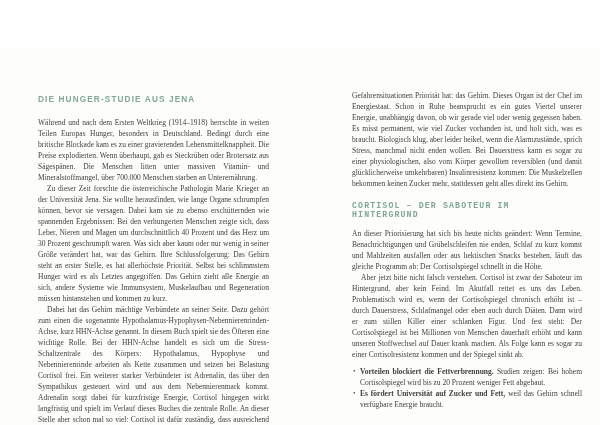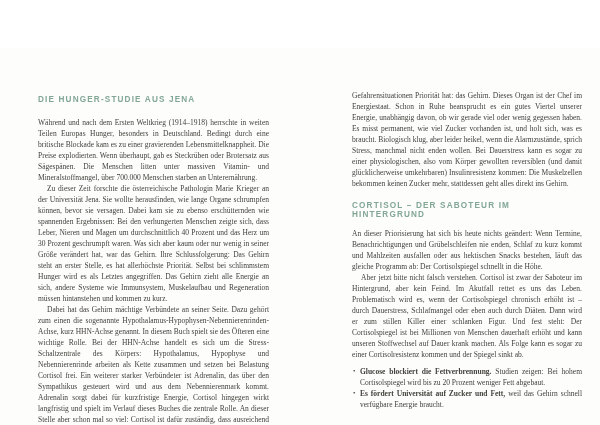--- a/index.html
+++ b/index.html
@@ -11,21 +11,21 @@
   .page-left{left:38px;width:231px;padding-top:47px;}
   .page-right{left:352px;width:230px;padding-top:42px;}
 
   .chapter-heading,.section-heading{
     margin:0;
     font-family:"Liberation Sans","DejaVu Sans",sans-serif;
     font-size:8.2px;font-weight:700;letter-spacing:1.15px;
     color:#82a795;
   }
   .chapter-heading{margin-bottom:13px;}
-  .section-heading{margin-top:12px;margin-bottom:9px;}
+  .section-heading{margin-top:12px;margin-bottom:9px;font-family:Liberation Mono, monospace;}
 
   .body-text p{
     margin:0;font-size:7.5px;line-height:11px;text-align:justify;
     -webkit-hyphens:auto;hyphens:auto;
   }
   .body-text p.indent{text-indent:9px;}
   .body-text p.spaced{margin-top:11px;}
 
   ul.bullet-list{list-style:none;margin:6px 0 0 0;padding:0;}
   ul.bullet-list li{
@@ -61,21 +61,21 @@
 
   <div class="page page-right">
     <div class="body-text">
       <p>Gefahrensituationen Priorität hat: das Gehirn. Dieses Organ ist der Chef im Energiestaat. Schon in Ruhe beansprucht es ein gutes Viertel unserer Energie, unabhängig davon, ob wir gerade viel oder wenig gegessen haben. Es misst permanent, wie viel Zucker vorhanden ist, und holt sich, was es braucht. Biologisch klug, aber leider heikel, wenn die Alarmzustände, sprich Stress, manchmal nicht enden wollen. Bei Dauerstress kann es sogar zu einer physiologischen, also vom Körper gewollten reversiblen (und damit glücklicherweise umkehrbaren) Insulinresistenz kommen: Die Muskelzellen bekommen keinen Zucker mehr, stattdessen geht alles direkt ins Gehirn.</p>
       <h2 class="section-heading">CORTISOL – DER SABOTEUR IM HINTERGRUND</h2>
       <p>An dieser Priorisierung hat sich bis heute nichts geändert: Wenn Termine, Benachrichtigungen und Grübelschleifen nie enden, Schlaf zu kurz kommt und Mahlzeiten ausfallen oder aus hektischen Snacks bestehen, läuft das gleiche Programm ab: Der Cortisolspiegel schnellt in die Höhe.</p>
       <p class="indent">Aber jetzt bitte nicht falsch verstehen. Cortisol ist zwar der Saboteur im Hintergrund, aber kein Feind. Im Akutfall rettet es uns das Leben. Problematisch wird es, wenn der Cortisolspiegel chronisch erhöht ist – durch Dauerstress, Schlafmangel oder eben auch durch Diäten. Dann wird er zum stillen Killer einer schlanken Figur. Und fest steht: Der Cortisolspiegel ist bei Millionen von Menschen dauerhaft erhöht und kann unseren Stoffwechsel auf Dauer krank machen. Als Folge kann es sogar zu einer Cortisolresistenz kommen und der Spiegel sinkt ab.</p>
       <ul class="bullet-list">
         <li>
           <span class="bullet-marker">•</span>
-          <span class="bold">Glucose blockiert die Fettverbrennung.</span><span> Studien zeigen: Bei hohem Cortisolspiegel wird bis zu 20 Prozent weniger Fett abgebaut.</span>
+          <span class="bold">Vorteilen blockiert die Fettverbrennung.</span><span> Studien zeigen: Bei hohem Cortisolspiegel wird bis zu 20 Prozent weniger Fett abgebaut.</span>
         </li>
         <li>
           <span class="bullet-marker">•</span>
           <span class="bold">Es fördert Universität auf Zucker und Fett,</span><span> weil das Gehirn schnell verfügbare Energie braucht.</span>
         </li>
       </ul>
     </div>
   </div>
 
   <div class="page-number page-number-left">12</div>

